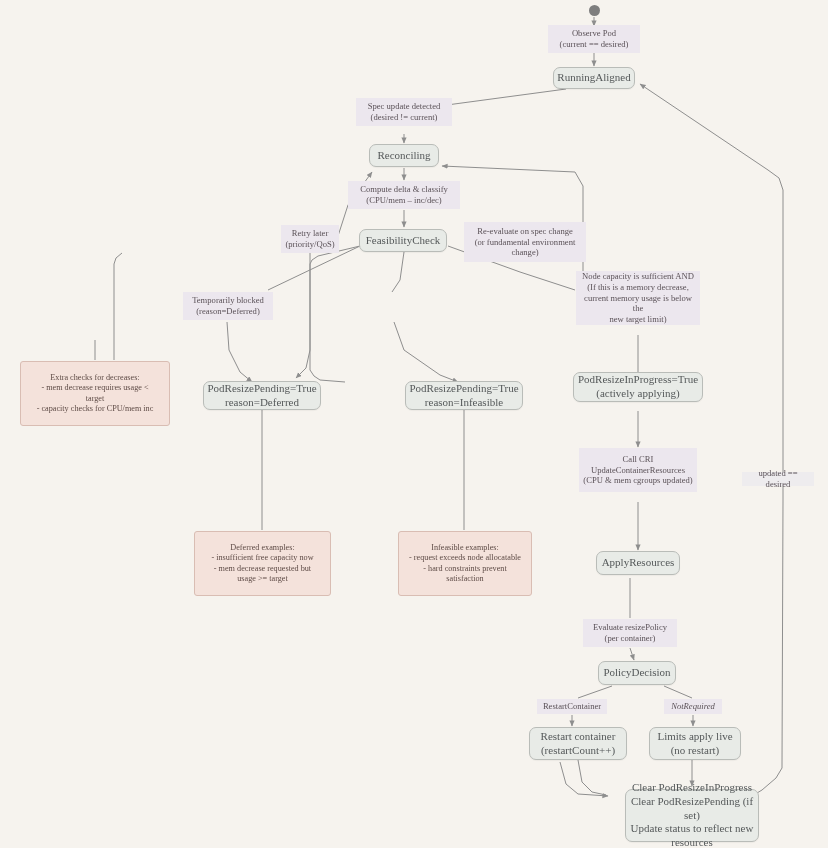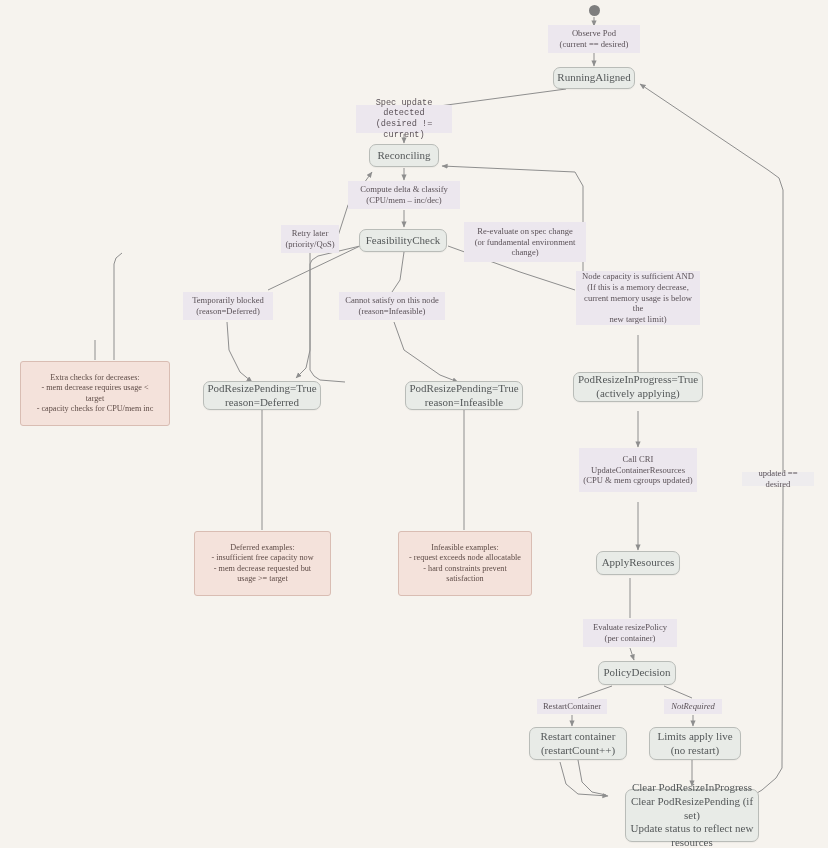--- a/index.html
+++ b/index.html
@@ -132,42 +132,40 @@
     </g>
   </svg>
 
   <div class="startdot" style="left:589px;top:5px;"></div>
 
   <div class="node label" style="left:548px;top:25px;width:92px;height:28px;">Observe Pod
 (current == desired)</div>
 
   <div class="node state" style="left:553px;top:67px;width:82px;height:22px;">RunningAligned</div>
 
-  <div class="node label" style="left:356px;top:105px;width:96px;height:28px;font-family:Liberation Mono, monospace;">Spec update detected
+  <div class="node label" style="left:356px;top:98px;width:96px;height:28px;">Spec update detected
 (desired != current)</div>
 
   <div class="node state" style="left:369px;top:144px;width:70px;height:23px;">Reconciling</div>
 
   <div class="node label" style="left:348px;top:181px;width:112px;height:28px;">Compute delta &amp; classify
 (CPU/mem – inc/dec)</div>
 
   <div class="node state" style="left:359px;top:229px;width:88px;height:23px;">FeasibilityCheck</div>
 
   <div class="node label" style="left:281px;top:225px;width:58px;height:28px;">Retry later
 (priority/QoS)</div>
 
   <div class="node label" style="left:464px;top:222px;width:122px;height:40px;">Re-evaluate on spec change
 (or fundamental environment
 change)</div>
 
   <div class="node label" style="left:183px;top:292px;width:90px;height:28px;">Temporarily blocked
 (reason=Deferred)</div>
 
-  <div class="node label" style="left:339px;top:292px;width:106px;height:28px;">Cannot satisfy on this node
-(reason=Infeasible)</div>
 
   <div class="node label" style="left:576px;top:271px;width:124px;height:54px;">Node capacity is sufficient AND
 (If this is a memory decrease,
 current memory usage is below the
 new target limit)</div>
 
   <div class="node note" style="left:20px;top:361px;width:150px;height:65px;">Extra checks for decreases:
 - mem decrease requires usage &lt;
 target
 - capacity checks for CPU/mem inc</div>

